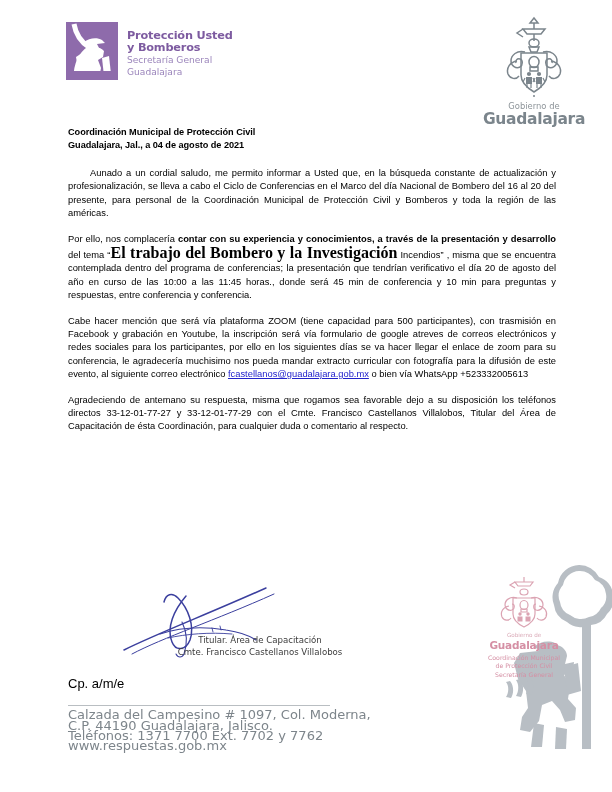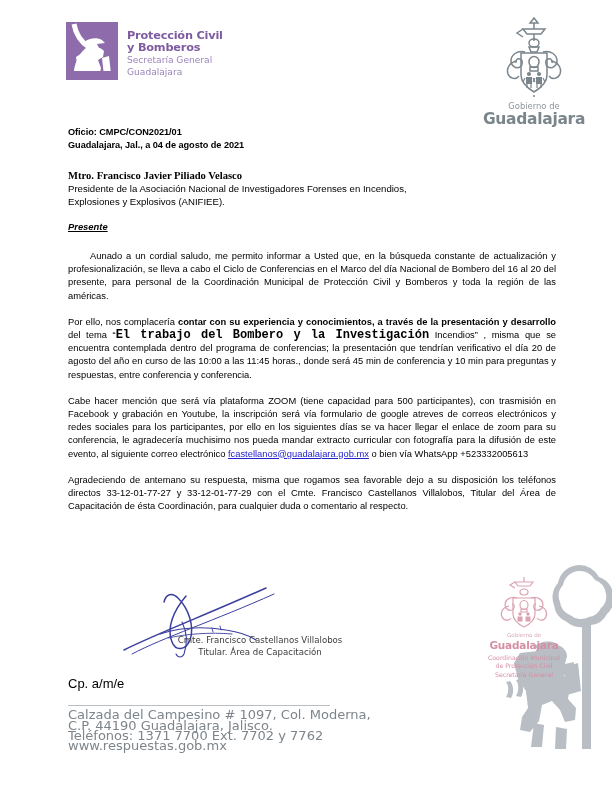--- a/index.html
+++ b/index.html
@@ -129,23 +129,23 @@
   }
   p.para {
     font-size: 9.35px;
     line-height: 13.2px;
     text-align: justify;
     margin: 13px 0 0 0;
   }
   p.para.first { text-indent: 22px; margin-top: 16px; }
   .bi { font-weight: bold; }
   .serif-b {
-    font-family: Liberation Mono, monospace;
-    font-weight: bold;
-    font-size: 12px;
+    font-family: Liberation Serif, serif;
+    font-weight: bold;
+    font-size: 16px;
   }
   .mail {
     color: #2222cc;
   }
 
   
   .sign-wrap {
     position: absolute;
     left: 68px;
     top: 572px;
@@ -278,21 +278,21 @@
         <path d="M8 2 c2 12 8 19 16 24 c-9 6 -14 16 -14 30" stroke="#ffffff" stroke-width="5" fill="none"></path>
         <g fill="#ffffff">
           <path d="M18 20 c5 -4 13 -5 18 -2 l3 3 l-8 1 l2 4 l-6 1 z"></path>
           <path d="M22 27 c6 -3 13 -2 16 2 l-1 6 l-5 3 l3 8 l-2 10 l5 6 l-1 6 l-7 -1 l-3 -9 l-6 -6 l-6 3 l-2 11 l-6 0 l1 -12 l4 -7 l-2 -12 z"></path>
           <path d="M36 36 l7 -2 l2 18 l-7 2 z"></path>
         </g>
         <rect x="0" y="49" width="52" height="9" fill="#8e6bab"></rect>
       </svg>
       <div class="brand-text">
         <div class="brand-title">
-          <span>Protección Civil</span><br>
+          <span>Protección Usted</span><br>
           <span>y Bomberos</span>
         </div>
         <div class="brand-sub">
           <span>Secretaría General</span><br>
           <span>Guadalajara</span>
         </div>
       </div>
     </div>
 
     <div class="brand-right">
@@ -331,32 +331,24 @@
         </g>
       </svg>
       <div class="gob-small">Gobierno de</div>
       <div class="gob-big">Guadalajara</div>
     </div>
   </div>
 
   <div class="content">
 
     <div class="meta-block">
-      <div>Oficio: CMPC/CON2021/01</div>
+      <div>Coordinación Municipal de Protección Civil</div>
       <div>Guadalajara, Jal.,  a 04 de agosto de 2021</div>
     </div>
 
-    <div class="addressee">
-      <div class="addressee-name">Mtro. Francisco Javier Piliado Velasco</div>
-      <div class="addressee-role">
-        <span>Presidente de la Asociación Nacional de Investigadores Forenses en Incendios,</span><br>
-        <span>Explosiones y Explosivos (ANIFIEE).</span>
-      </div>
-      <div class="presente">Presente</div>
-    </div>
 
     <p class="para first">Aunado a un cordial saludo, me permito informar a Usted que, en la búsqueda constante de actualización y profesionalización, se lleva a cabo el Ciclo de Conferencias en el Marco del día Nacional de Bombero del 16 al 20 del presente, para personal de la Coordinación Municipal de Protección Civil y Bomberos y toda la región de las américas.</p>
 
     <p class="para"><span>Por ello, nos complacería </span><span class="bi">contar con su experiencia y conocimientos, a través de la presentación y desarrollo</span><span> del tema “</span><span class="serif-b">El trabajo del Bombero y la Investigación</span><span> Incendios” ,</span><span> misma que se encuentra contemplada dentro del programa de conferencias; la presentación que tendrían verificativo el día 20 de agosto del año en curso de las 10:00 a las 11:45 horas., donde será 45 min de conferencia y 10 min para preguntas y respuestas, entre conferencia y conferencia.</span></p>
 
     <p class="para"><span>Cabe hacer mención que será vía plataforma ZOOM (tiene capacidad para 500 participantes), con trasmisión en Facebook y grabación en Youtube, la inscripción será vía formulario de google atreves de correos electrónicos y redes sociales para los participantes, por ello en los siguientes días se va hacer llegar el enlace de zoom para su conferencia, le agradecería muchisimo nos pueda mandar extracto curricular con fotografía para la difusión de este evento, al siguiente correo electrónico </span><a class="mail" href="#">fcastellanos@guadalajara.gob.mx</a><span> o bien vía WhatsApp +523332005613</span></p>
 
     <p class="para">Agradeciendo de antemano su respuesta, misma que rogamos sea favorable dejo a su disposición los teléfonos directos 33-12-01-77-27 y 33-12-01-77-29 con el Cmte. Francisco Castellanos Villalobos, Titular del Área de Capacitación de ésta Coordinación, para cualquier duda o comentario al respecto.</p>
   </div>
 
@@ -368,22 +360,22 @@
           <path d="M8 74 C40 58 92 38 150 12"></path>
           <path d="M16 78 C46 62 100 44 158 18" stroke-width="1"></path>
           <path d="M70 20 C58 34 50 52 56 66 C60 76 70 74 74 64 C79 50 72 32 62 22 C56 16 50 18 48 26"></path>
           <path d="M44 58 C62 52 86 50 110 54 C124 56 134 60 140 64" stroke-width="1.2"></path>
           <path d="M52 62 C70 58 94 56 116 58" stroke-width="0.9"></path>
           <path d="M66 46 C70 54 72 66 68 78 C66 82 62 82 60 78" stroke-width="1.1"></path>
           <path d="M96 52 l1 4 M104 50 l1 4" stroke-width="0.9"></path>
         </g>
       </svg>
       <div class="sig-names">
+        <div>Titular. Área de Capacitación</div>
         <div>Cmte. Francisco Castellanos Villalobos</div>
-        <div>Titular. Área de Capacitación</div>
       </div>
 
       <div class="stamp">
         <svg class="stamp-crest" viewBox="0 0 58 56">
           <g fill="none" stroke="#dba3b2" stroke-width="1.2">
             <path d="M29 1 v5"></path>
             <path d="M20 6 h18 l-3 4 h-12 z"></path>
             <path d="M20 6 l-5 3 l5 3"></path>
             <ellipse cx="29" cy="16" rx="4" ry="3"></ellipse>
             <path d="M22 22 c-7 -2 -12 2 -12 7 c0 4 4 6 7 5 c3 -1 3 -6 0 -6"></path>

